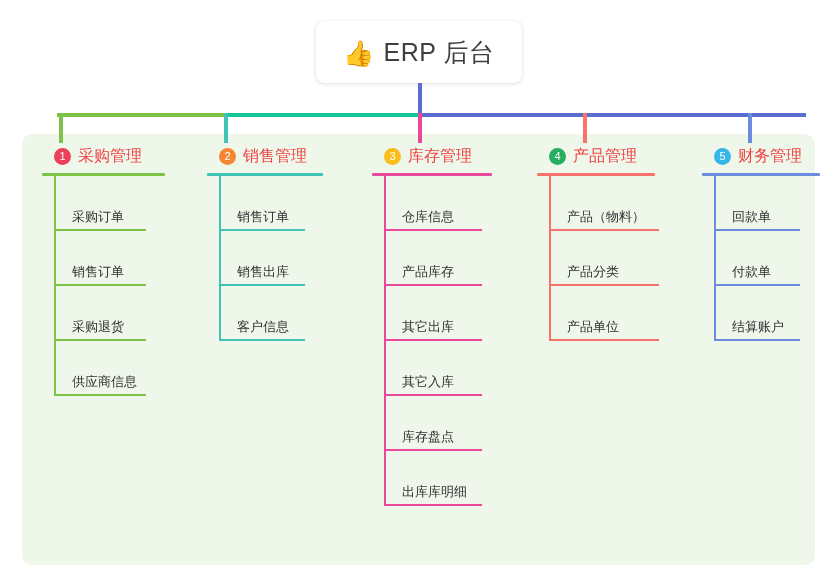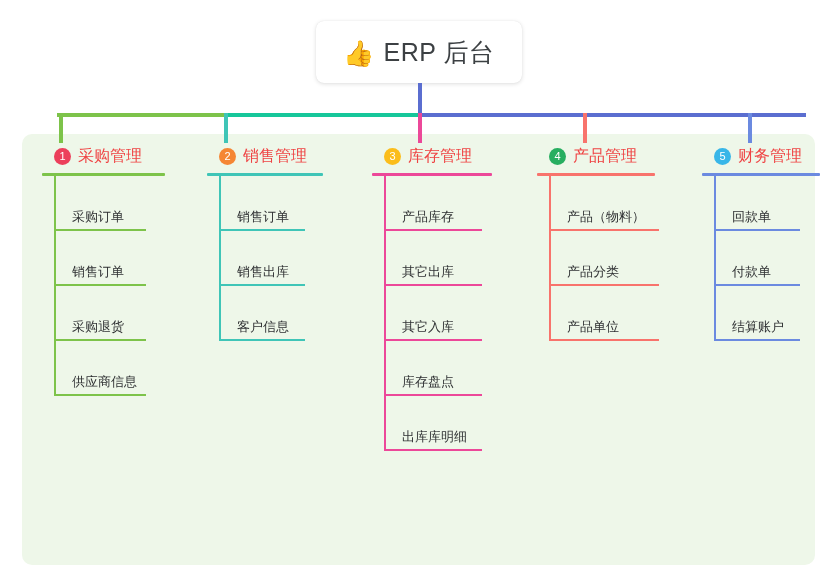--- a/index.html
+++ b/index.html
@@ -224,20 +224,24 @@
     </div>
     <div class="column" style="left: 370px;">
       <div class="col-head">
         <span class="badge" style="background: rgb(251, 189, 27);">3</span>
         <span class="col-title">库存管理</span>
       </div>
       <div class="col-rule" style="background: rgb(236, 72, 153); width: 120px; margin-left: 2px;"></div>
       <div class="leaves">
         <div class="spine" style="background: rgb(236, 72, 153);"></div>
         <div class="leaf">
+          <span class="leaf-label">仓库信息</span>
+          <div class="leaf-rule" style="background: rgb(236, 72, 153); width: 98px;"></div>
+        </div>
+        <div class="leaf">
           <span class="leaf-label">产品库存</span>
           <div class="leaf-rule" style="background: rgb(236, 72, 153); width: 98px;"></div>
         </div>
         <div class="leaf">
           <span class="leaf-label">其它出库</span>
           <div class="leaf-rule" style="background: rgb(236, 72, 153); width: 98px;"></div>
         </div>
         <div class="leaf">
           <span class="leaf-label">其它入库</span>
           <div class="leaf-rule" style="background: rgb(236, 72, 153); width: 98px;"></div>

